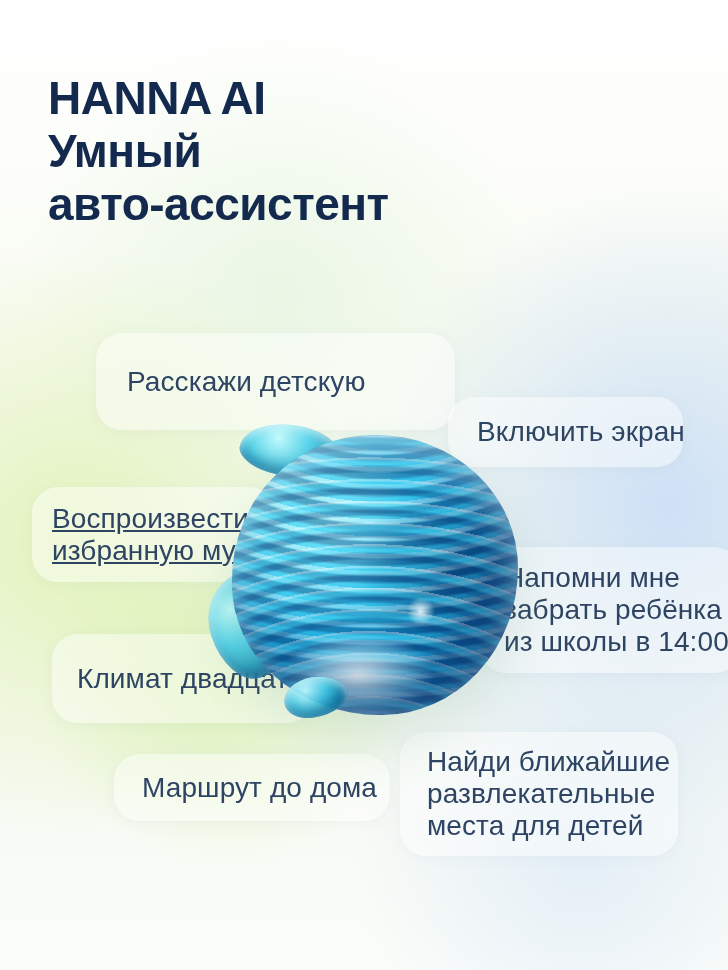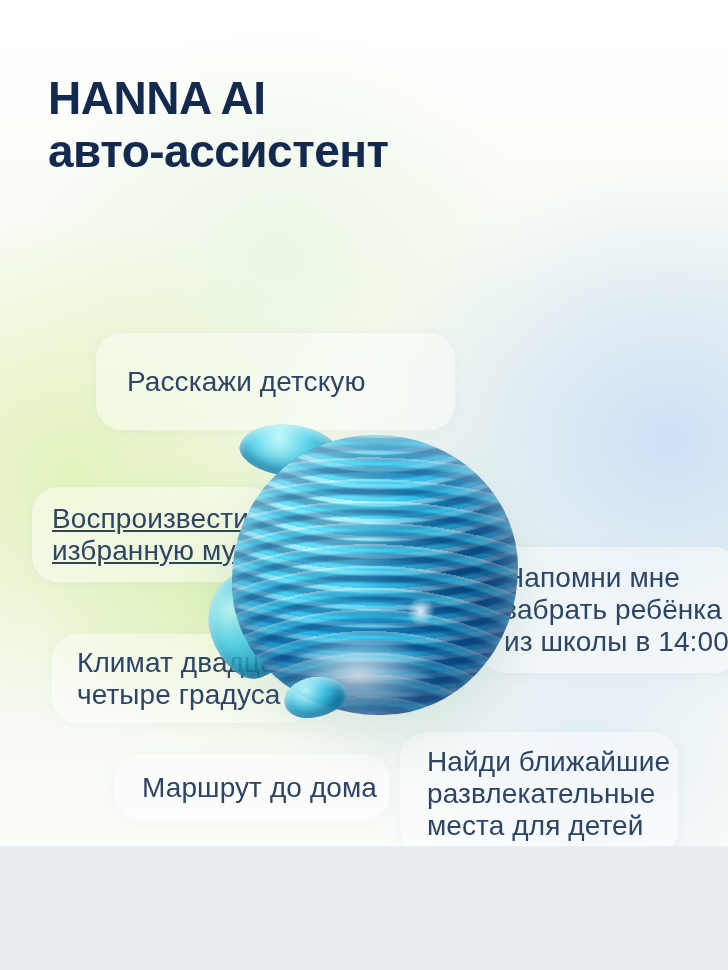--- a/index.html
+++ b/index.html
@@ -1,18 +1,18 @@
 <!DOCTYPE html>
 <html lang="ru"><head>
 <meta charset="utf-8">
 <style>
   html,body{margin:0;padding:0;background:#e9eef2;}
   .poster{
     position:relative;
-    width:728px;height:846px;
+    width:728px;height:970px;
     margin:0 auto;
     overflow:hidden;
     font-family:"Liberation Sans", sans-serif;
     background:
       radial-gradient(40% 28% at 31% 71%, rgba(205,236,150,0.55), rgba(205,236,150,0) 65%),
       radial-gradient(55% 42% at 10% 56%, rgba(226,243,186,0.95), rgba(226,243,186,0) 72%),
       radial-gradient(50% 38% at 38% 30%, rgba(222,242,216,0.55), rgba(222,242,216,0) 70%),
       radial-gradient(58% 45% at 92% 52%, rgba(203,223,246,0.95), rgba(203,223,246,0) 74%),
       radial-gradient(45% 35% at 80% 88%, rgba(214,230,248,0.6), rgba(214,230,248,0) 70%),
       linear-gradient(180deg,#ffffff 0%,#fdfefb 14%,#f8fbf2 34%,#f4f9ee 58%,#f7faf4 82%,#fbfdf9 100%);
@@ -85,42 +85,45 @@
     transform:rotate(-8deg);
   }
 </style>
 </head>
 <body>
 
 <div class="poster">
 
   <div class="title-block">
     <div class="brand">HANNA AI</div>
+    <div>Умный</div>
     <div>авто-ассистент</div>
   </div>
 
   <div class="bubble b-story">
     <span>Расскажи детскую</span>
   </div>
 
+  <div class="bubble b-screen">
+    <span>Включить экран</span>
+  </div>
 
   <div class="bubble b-music">
     <span>Воспроизвести</span>
     <span>избранную музыку</span>
   </div>
 
   <div class="bubble b-reminder">
     <span>Напомни мне</span>
     <span>забрать ребёнка</span>
     <span>из школы в 14:00</span>
   </div>
 
   <div class="bubble b-climate">
     <span>Климат двадцать</span>
-    <span>четыре градуса</span>
   </div>
 
   <div class="bubble b-route">
     <span>Маршрут до дома</span>
   </div>
 
   <div class="bubble b-places">
     <span>Найди ближайшие</span>
     <span>развлекательные</span>
     <span>места для детей</span>

